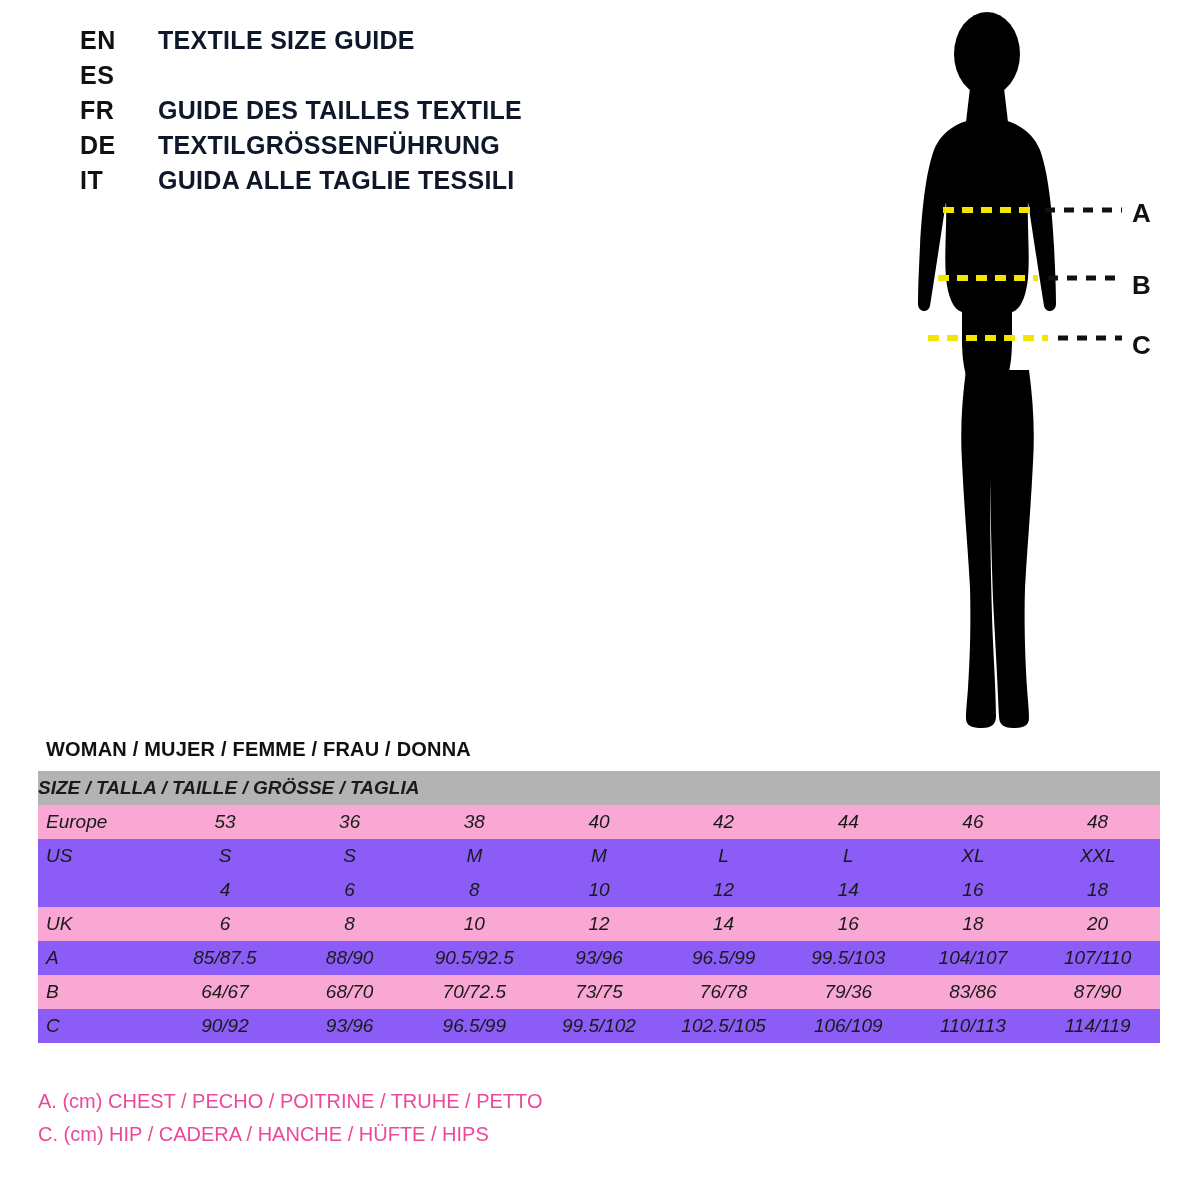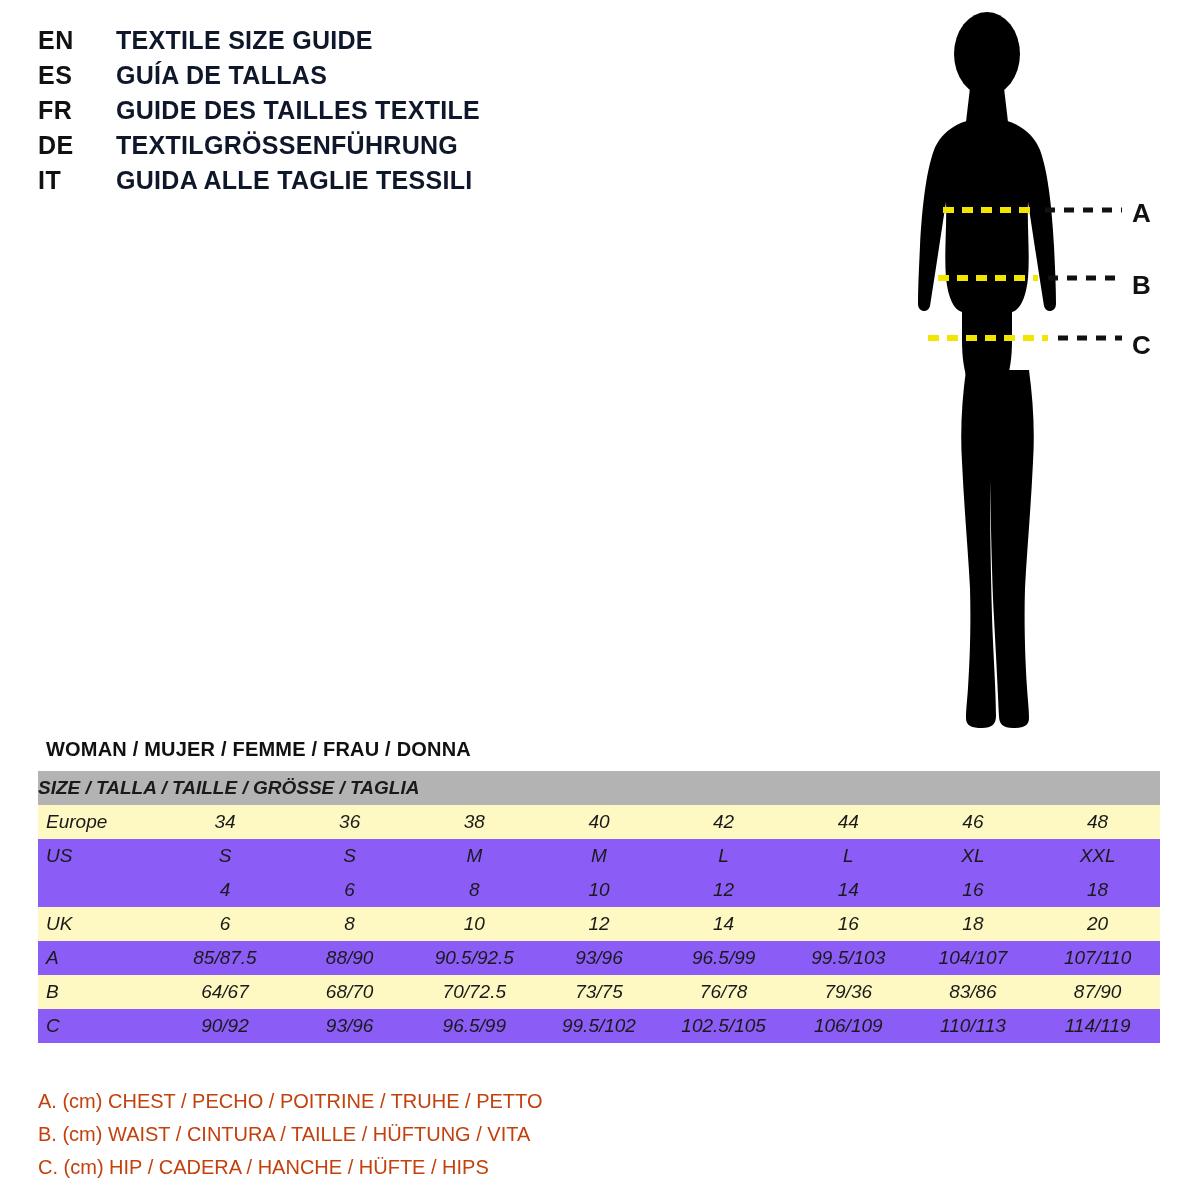--- a/index.html
+++ b/index.html
@@ -29,20 +29,21 @@
     display: flex;
     align-items: baseline;
     height: 35px;
   }
   .lang-code {
     width: 78px;
     font-size: 25px;
     font-weight: bold;
     letter-spacing: 0.5px;
     color: #111111;
+    margin-left: 42px;
   }
   .lang-title {
     font-size: 25px;
     font-weight: bold;
     letter-spacing: 0.3px;
     color: #0f172a;
     white-space: nowrap;
   }
 
   
@@ -91,56 +92,55 @@
     padding: 6px 0 6px 0;
     height: 33px;
     color: #1a1a1a;
   }
   .row-head td {
     background: #b3b3b3;
     font-weight: bold;
     padding-left: 8px;
     font-size: 19px;
   }
-  .row-alt td { background: #fef9c3; margin-left: 31px; }
+  .row-alt td { background: #f9a8d4; margin-left: 31px; }
   .row-plain td { background: #8b5cf6; }
   .col-label {
     padding-left: 8px !important;
     text-align: left;
     width: 186px;
   }
   .cell { text-align: center; }
 
   
   .legend {
     position: absolute;
     left: 38px;
     top: 1085px;
     width: 800px;
   }
   .legend-line {
     font-size: 20px;
     line-height: 33px;
-    color: #c2410c;
+    color: #ec4899;
     white-space: nowrap;
   }
 </style>
 </head>
 <body>
 
 <div class="page">
 
   <div class="lang-block">
     <div class="lang-row">
       <div class="lang-code">EN</div>
       <div class="lang-title">TEXTILE SIZE GUIDE</div>
     </div>
     <div class="lang-row">
       <div class="lang-code">ES</div>
-      <div class="lang-title">GUÍA DE TALLAS</div>
     </div>
     <div class="lang-row">
       <div class="lang-code">FR</div>
       <div class="lang-title">GUIDE DES TAILLES TEXTILE</div>
     </div>
     <div class="lang-row">
       <div class="lang-code">DE</div>
       <div class="lang-title">TEXTILGRÖSSENFÜHRUNG</div>
     </div>
     <div class="lang-row">
@@ -211,21 +211,21 @@
   <div class="table-wrap">
     <div class="section-title">WOMAN / MUJER / FEMME / FRAU / DONNA</div>
     <table class="size-table">
       <tbody>
         <tr class="row-head">
           <td colspan="9">SIZE / TALLA / TAILLE / GRÖSSE / TAGLIA</td>
         </tr>
 
         <tr class="row-alt">
           <td class="col-label">Europe</td>
-          <td class="cell">34</td>
+          <td class="cell">53</td>
           <td class="cell">36</td>
           <td class="cell">38</td>
           <td class="cell">40</td>
           <td class="cell">42</td>
           <td class="cell">44</td>
           <td class="cell">46</td>
           <td class="cell">48</td>
         </tr>
 
         <tr class="row-plain">
@@ -298,17 +298,16 @@
           <td class="cell">106/109</td>
           <td class="cell">110/113</td>
           <td class="cell">114/119</td>
         </tr>
       </tbody>
     </table>
   </div>
 
   <div class="legend">
     <div class="legend-line">A. (cm) CHEST / PECHO / POITRINE / TRUHE / PETTO</div>
-    <div class="legend-line">B. (cm) WAIST / CINTURA / TAILLE / HÜFTUNG / VITA</div>
     <div class="legend-line">C. (cm) HIP / CADERA / HANCHE / HÜFTE / HIPS</div>
   </div>
 
 </div>
 
 </body></html>

